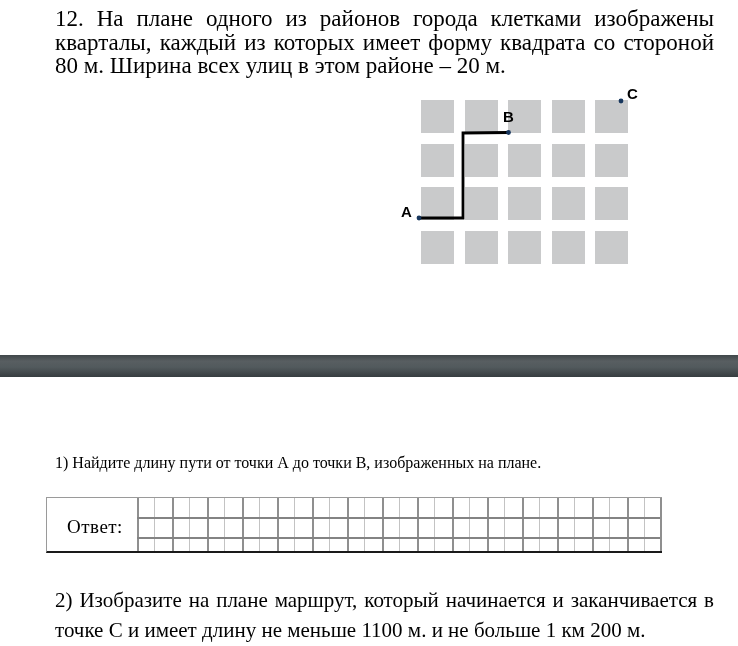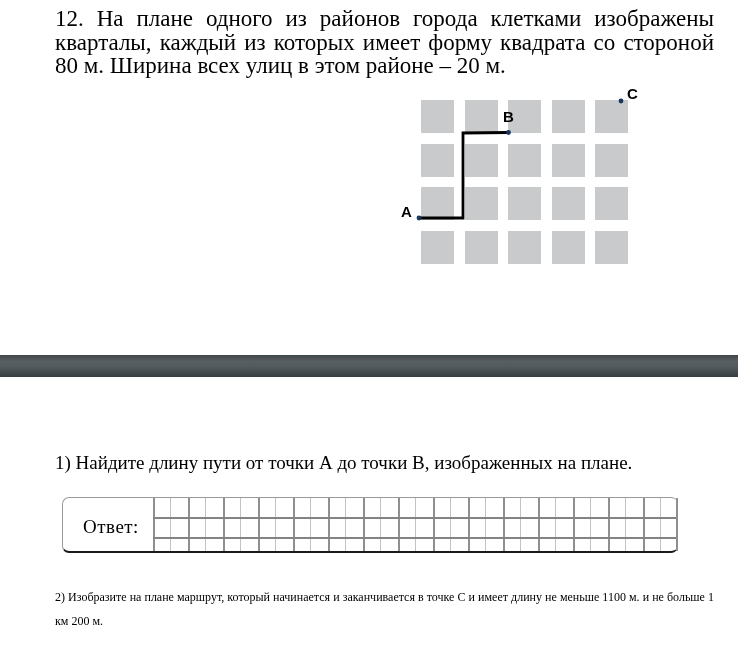--- a/index.html
+++ b/index.html
@@ -25,29 +25,28 @@
   }
   .lbl-a{left:1px;top:119px;}
   .lbl-b{left:103px;top:24px;}
   .lbl-c{left:227px;top:1px;}
   
   .divider{
     position:absolute;left:0;top:355px;width:738px;height:22px;
     background:linear-gradient(180deg,#40474a 0%,#585e61 28%,#525a5d 55%,#3e4447 88%,#363d40 100%);
   }
   
-  .q1{position:absolute;left:55px;top:451px;width:659px;font-size:19px;line-height:23.5px;}
-  .q2{position:absolute;left:55px;top:585px;width:659px;font-size:12px;line-height:24px;text-align:justify;}
+  .q1{position:absolute;left:55px;top:451px;width:659px;font-size:16px;line-height:23.5px;}
+  .q2{position:absolute;left:55px;top:585px;width:659px;font-size:21px;line-height:30px;text-align:justify;}
   
   .answer-box{
-    position:absolute;left:62px;top:497px;width:615px;height:53px;
+    position:absolute;left:46px;top:497px;width:615px;height:53px;
     border-top:1px solid #9a9a9a;border-left:1px solid #9a9a9a;
     border-bottom:2px solid #1a1a1a;
     display:flex;
-    border-radius:7px;
   }
   .answer-label{
     width:90px;flex:0 0 90px;display:flex;align-items:center;
     padding-left:20px;box-sizing:border-box;padding-top:5px;
     font-size:19px;letter-spacing:0.5px;
   }
   .answer-grid{
     flex:1;height:100%;box-sizing:border-box;
     border-right:2px solid #8f8f8f;
     background-image:

